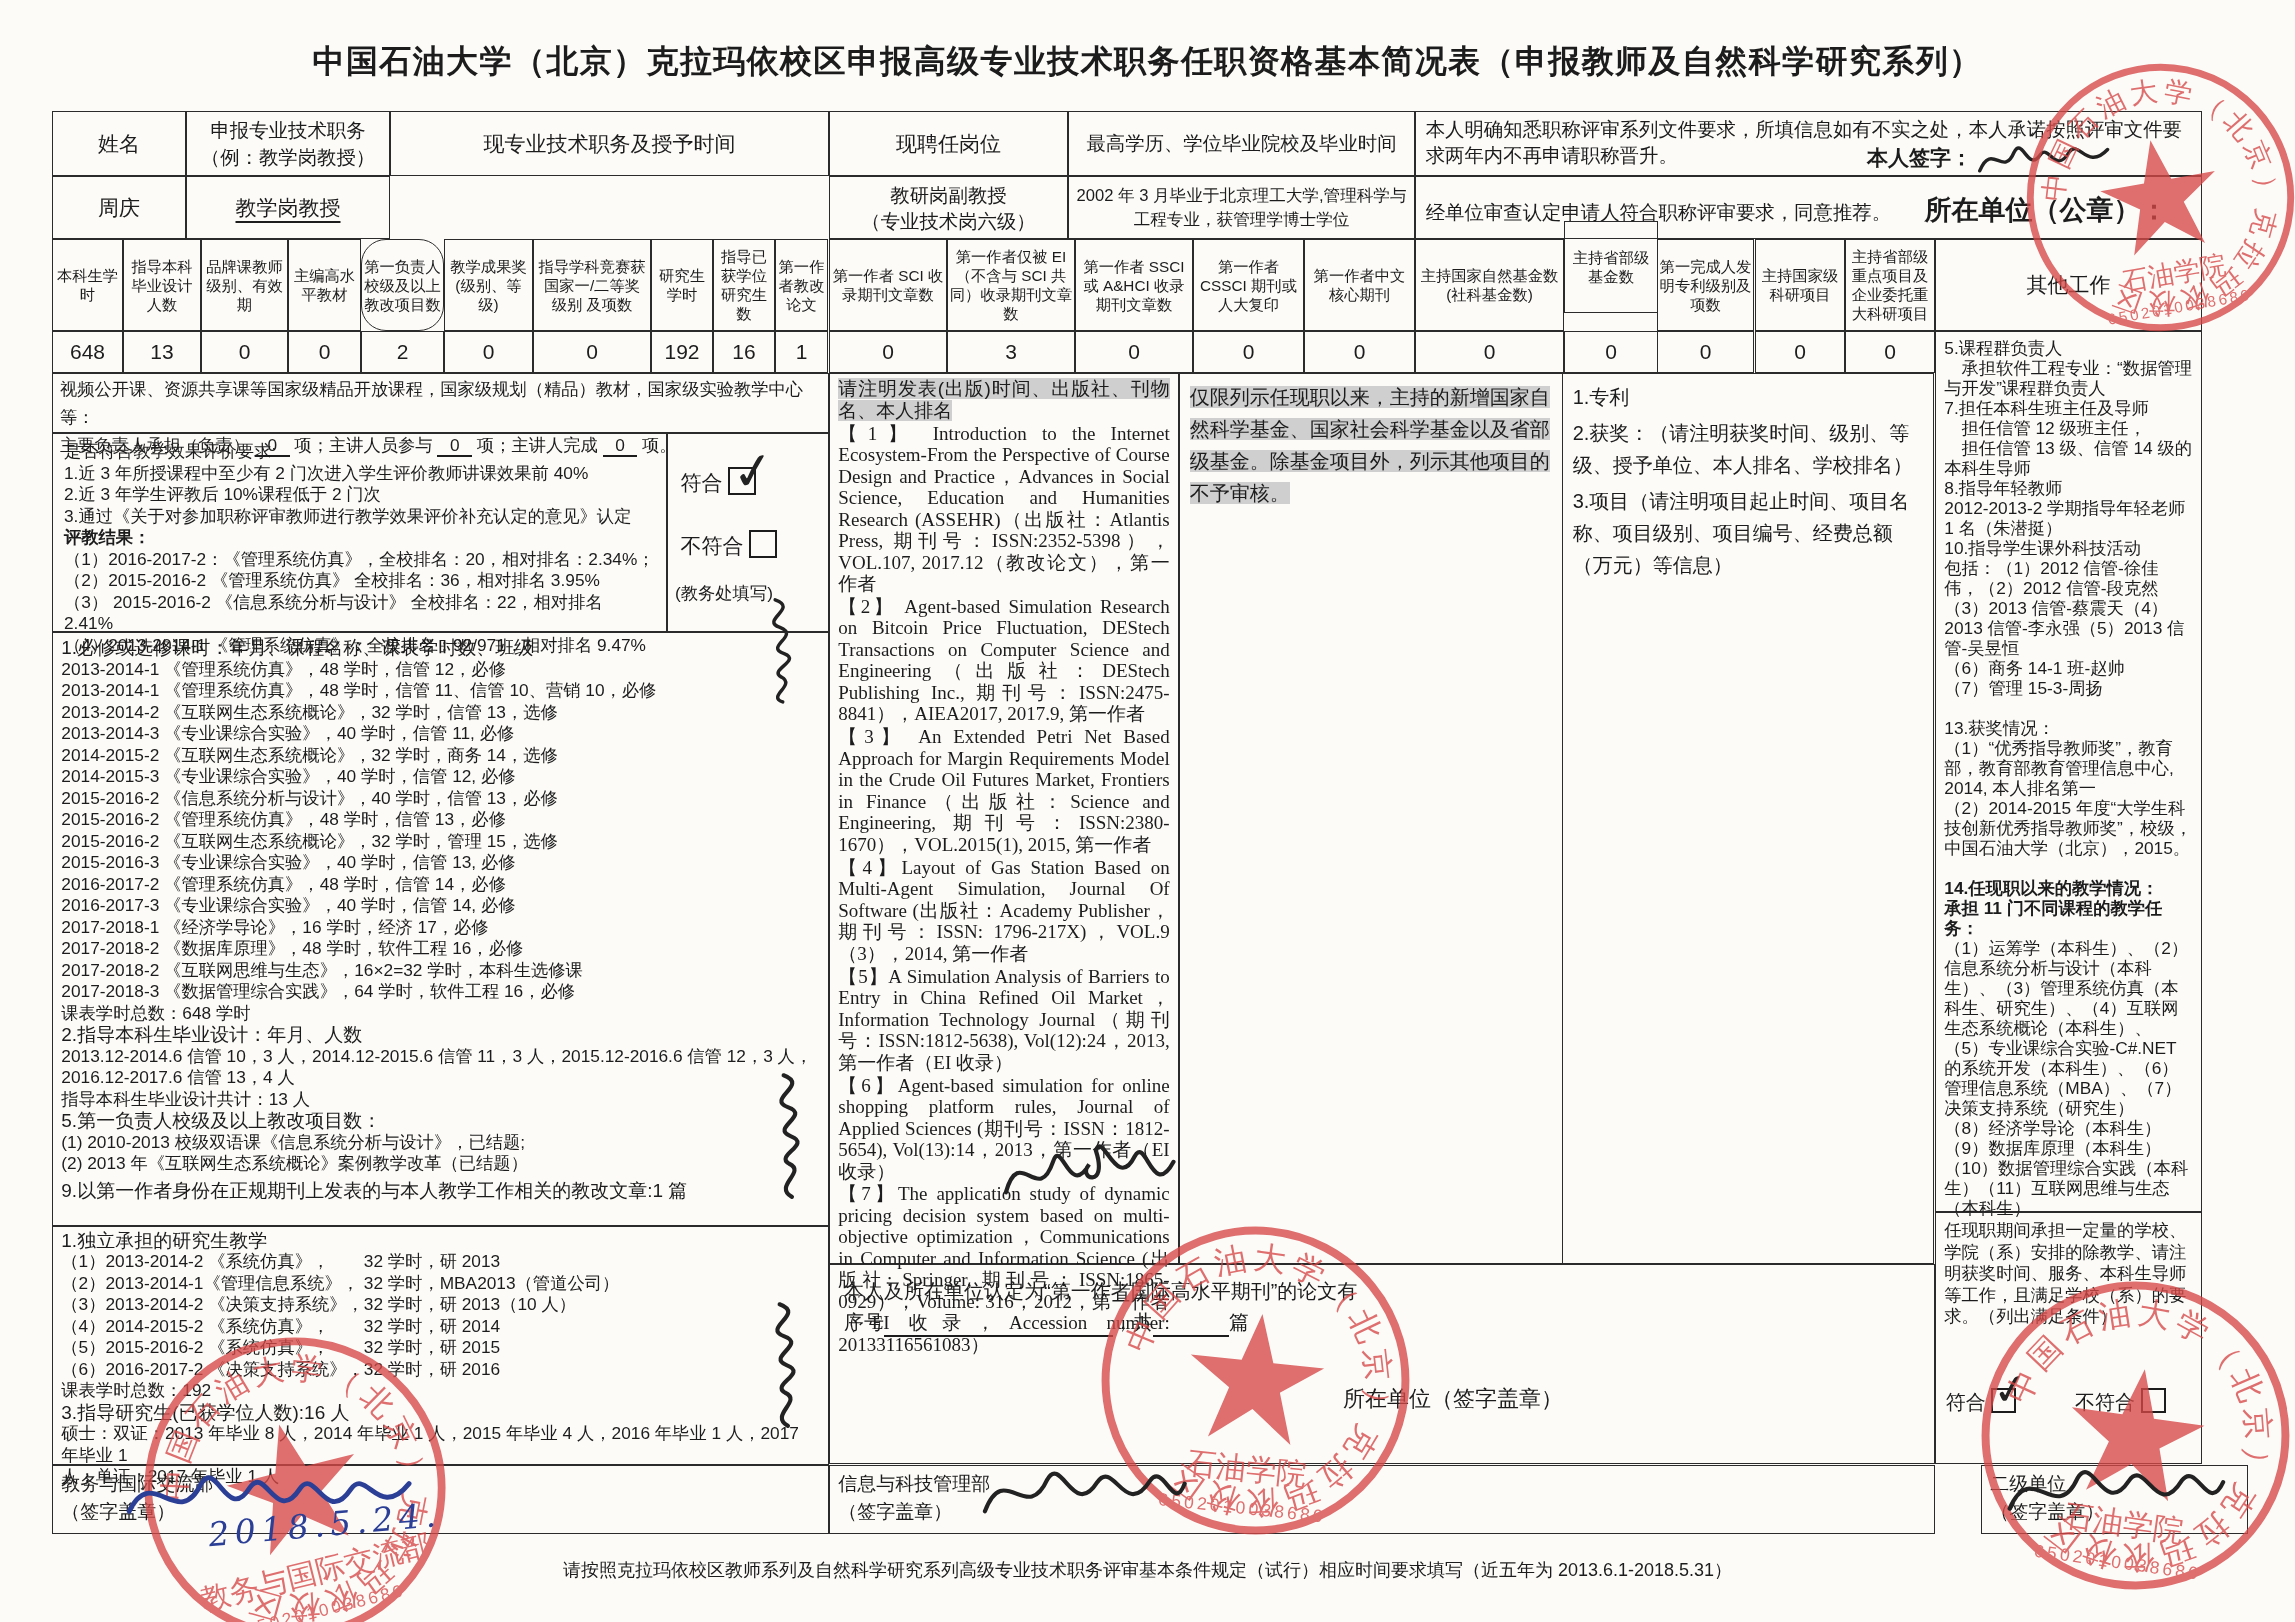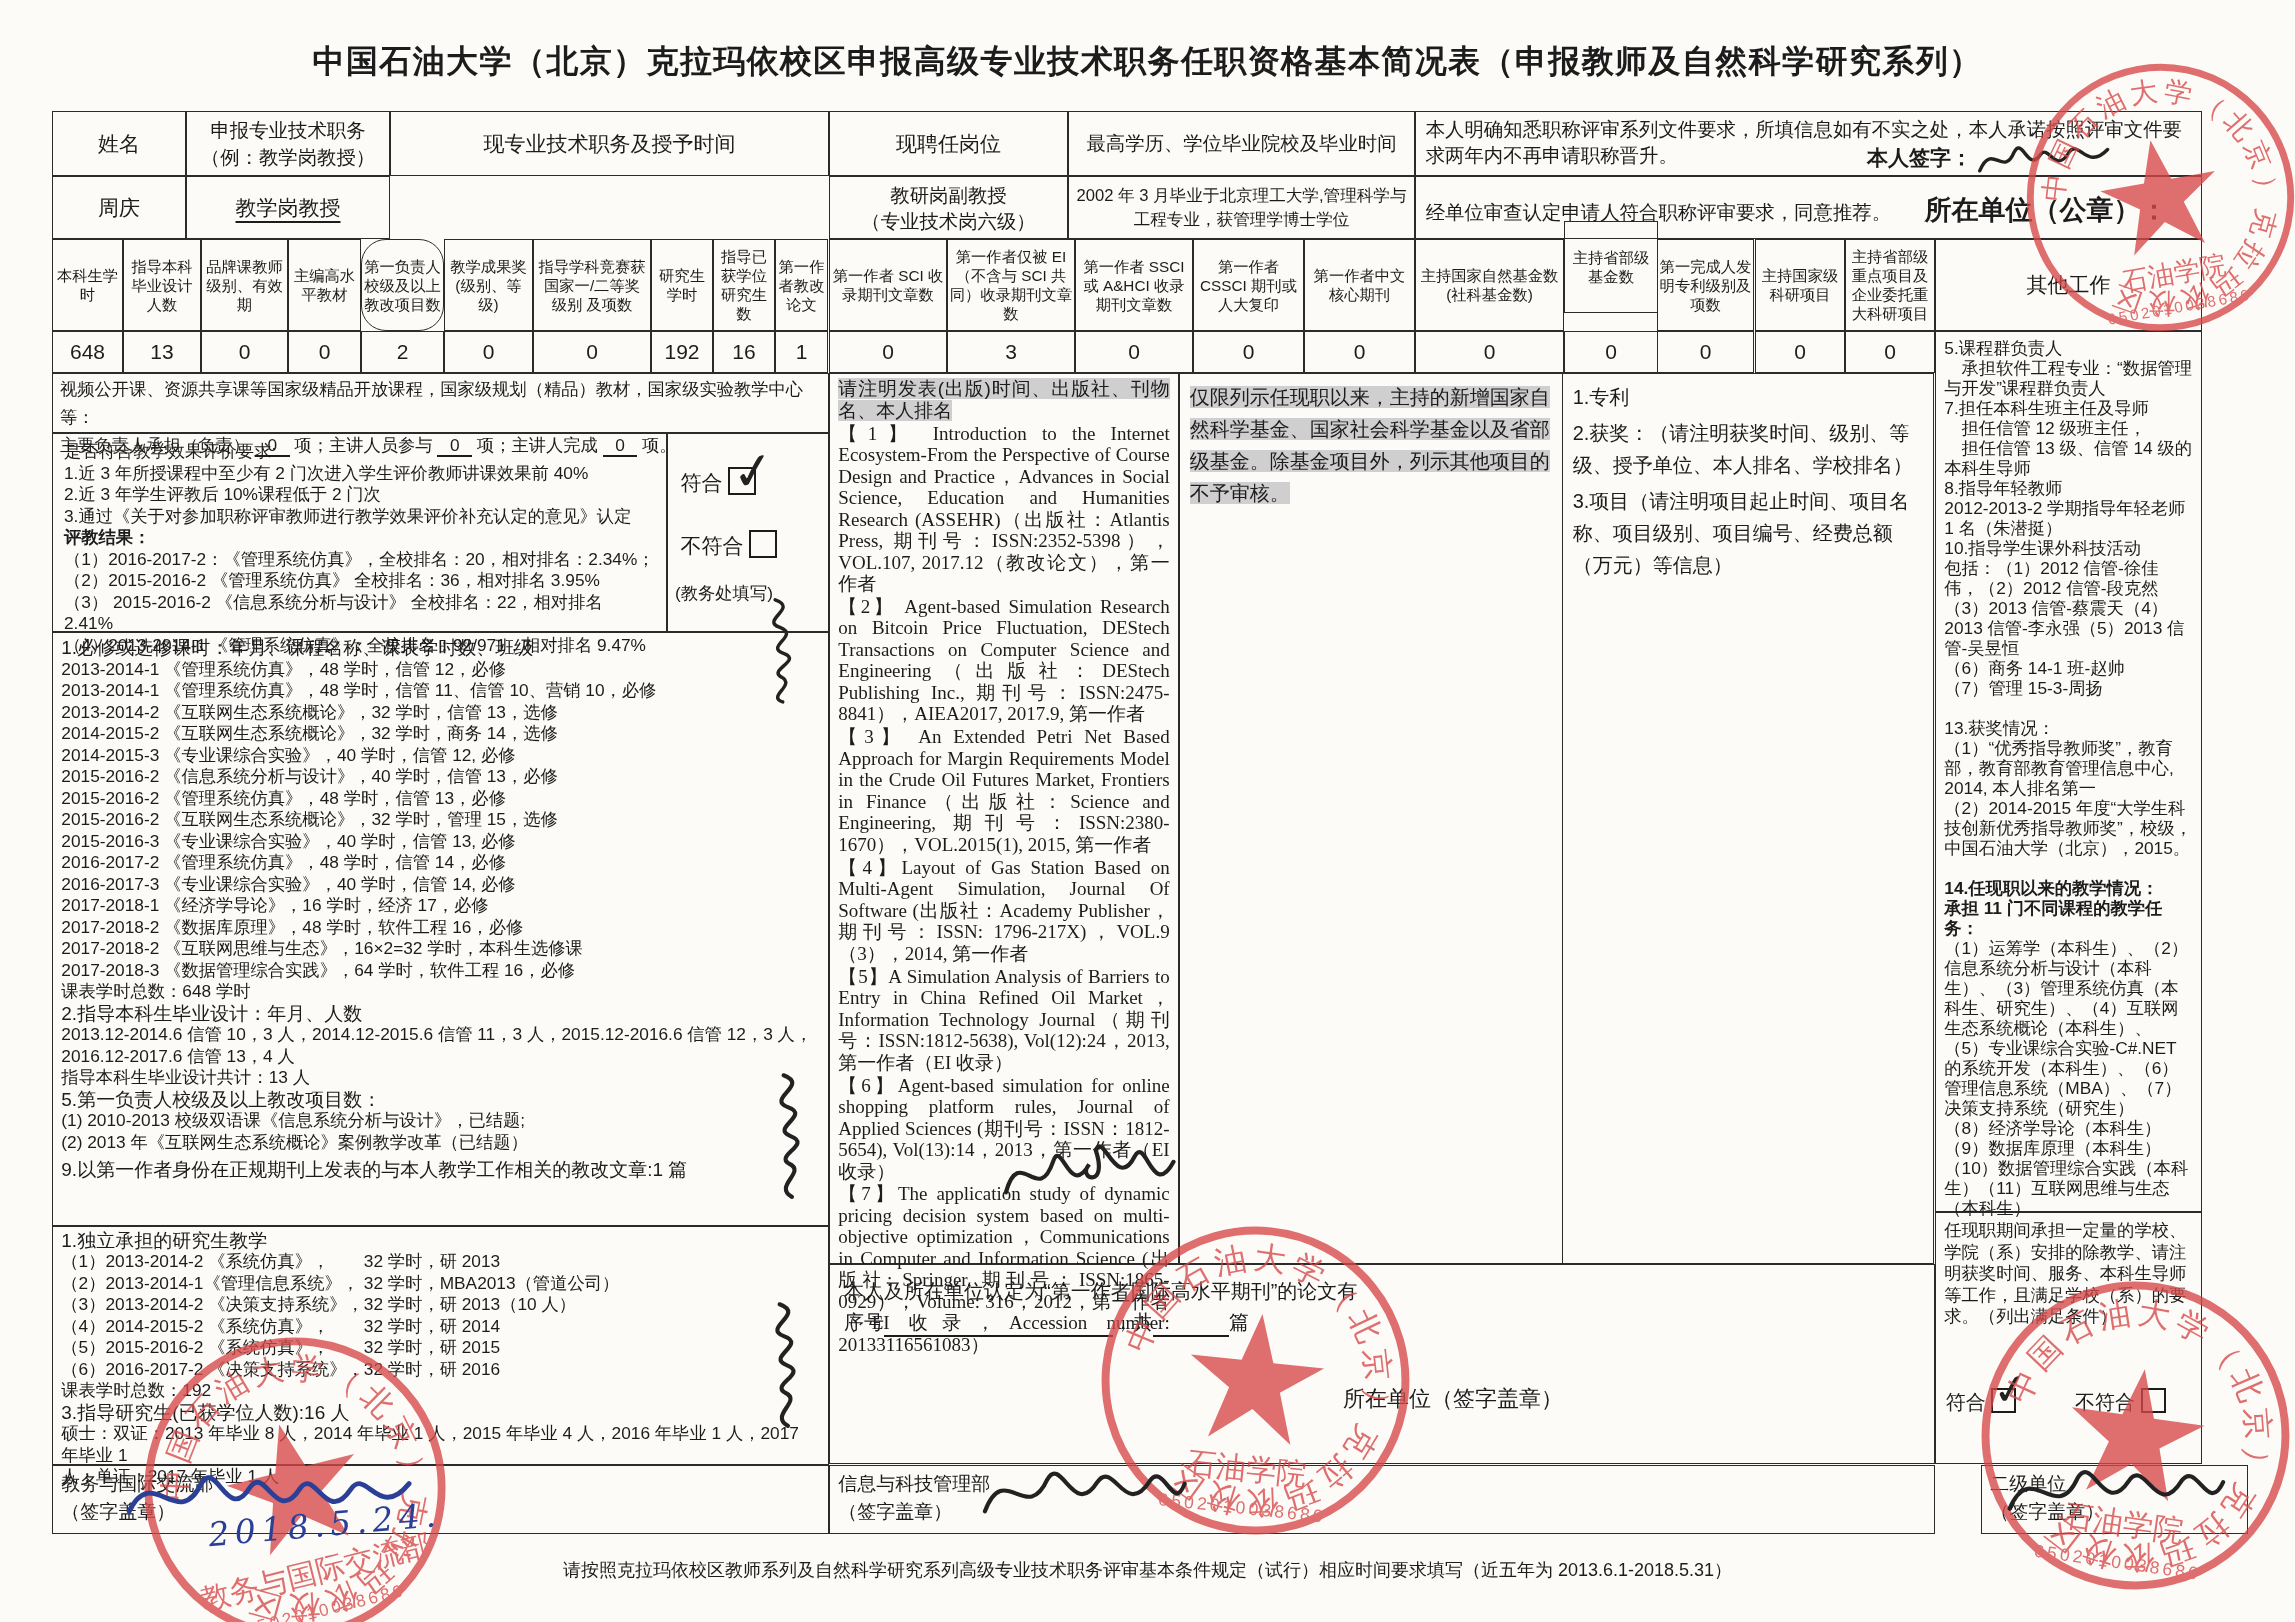--- a/index.html
+++ b/index.html
@@ -151,20 +151,21 @@
       <path d="M35,8 C70,20 12,38 42,48 C72,60 18,76 48,86 C74,96 24,110 44,120 C66,132 22,148 46,156" fill="none" stroke="#222" stroke-width="5" stroke-linecap="round"></path>
     </svg>
   </div>
 
   <div class="cell small-lh" style="left:52px;top:632px;width:777px;height:594px;padding:4.2px 8.3px;">
     <div class="ln" style="font-size:19px;">1.必修或选修课时：年月、课程名称、课表学时数、班级</div>
     <div>
         <div class="ln">2013-2014-1 《管理系统仿真》，48 学时，信管 12，必修</div>
         <div class="ln">2013-2014-1 《管理系统仿真》，48 学时，信管 11、信管 10、营销 10，必修</div>
         <div class="ln">2013-2014-2 《互联网生态系统概论》，32 学时，信管 13，选修</div>
+        <div class="ln">2013-2014-3 《专业课综合实验》，40 学时，信管 11, 必修</div>
         <div class="ln">2014-2015-2 《互联网生态系统概论》，32 学时，商务 14，选修</div>
         <div class="ln">2014-2015-3 《专业课综合实验》，40 学时，信管 12, 必修</div>
         <div class="ln">2015-2016-2 《信息系统分析与设计》，40 学时，信管 13，必修</div>
         <div class="ln">2015-2016-2 《管理系统仿真》，48 学时，信管 13，必修</div>
         <div class="ln">2015-2016-2 《互联网生态系统概论》，32 学时，管理 15，选修</div>
         <div class="ln">2015-2016-3 《专业课综合实验》，40 学时，信管 13, 必修</div>
         <div class="ln">2016-2017-2 《管理系统仿真》，48 学时，信管 14，必修</div>
         <div class="ln">2016-2017-3 《专业课综合实验》，40 学时，信管 14, 必修</div>
         <div class="ln">2017-2018-1 《经济学导论》，16 学时，经济 17，必修</div>
         <div class="ln">2017-2018-2 《数据库原理》，48 学时，软件工程 16，必修</div>

